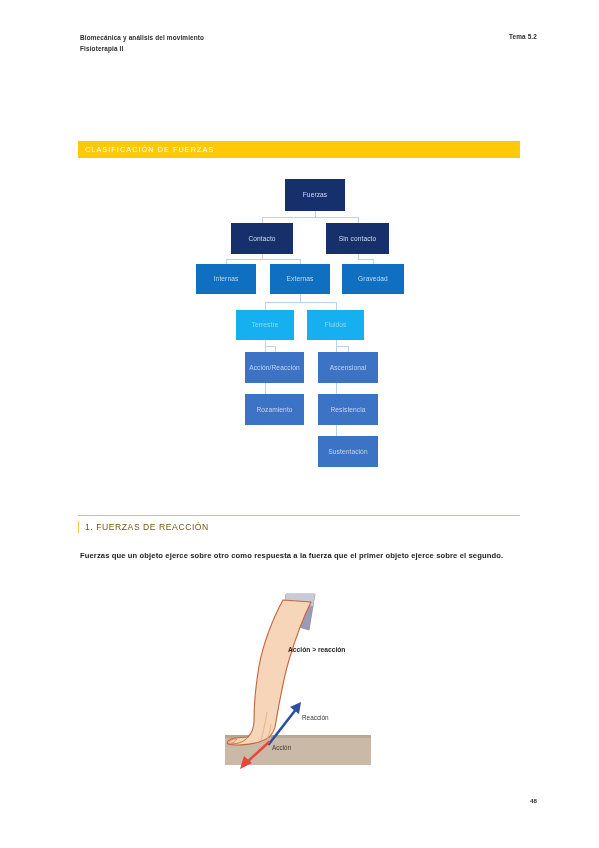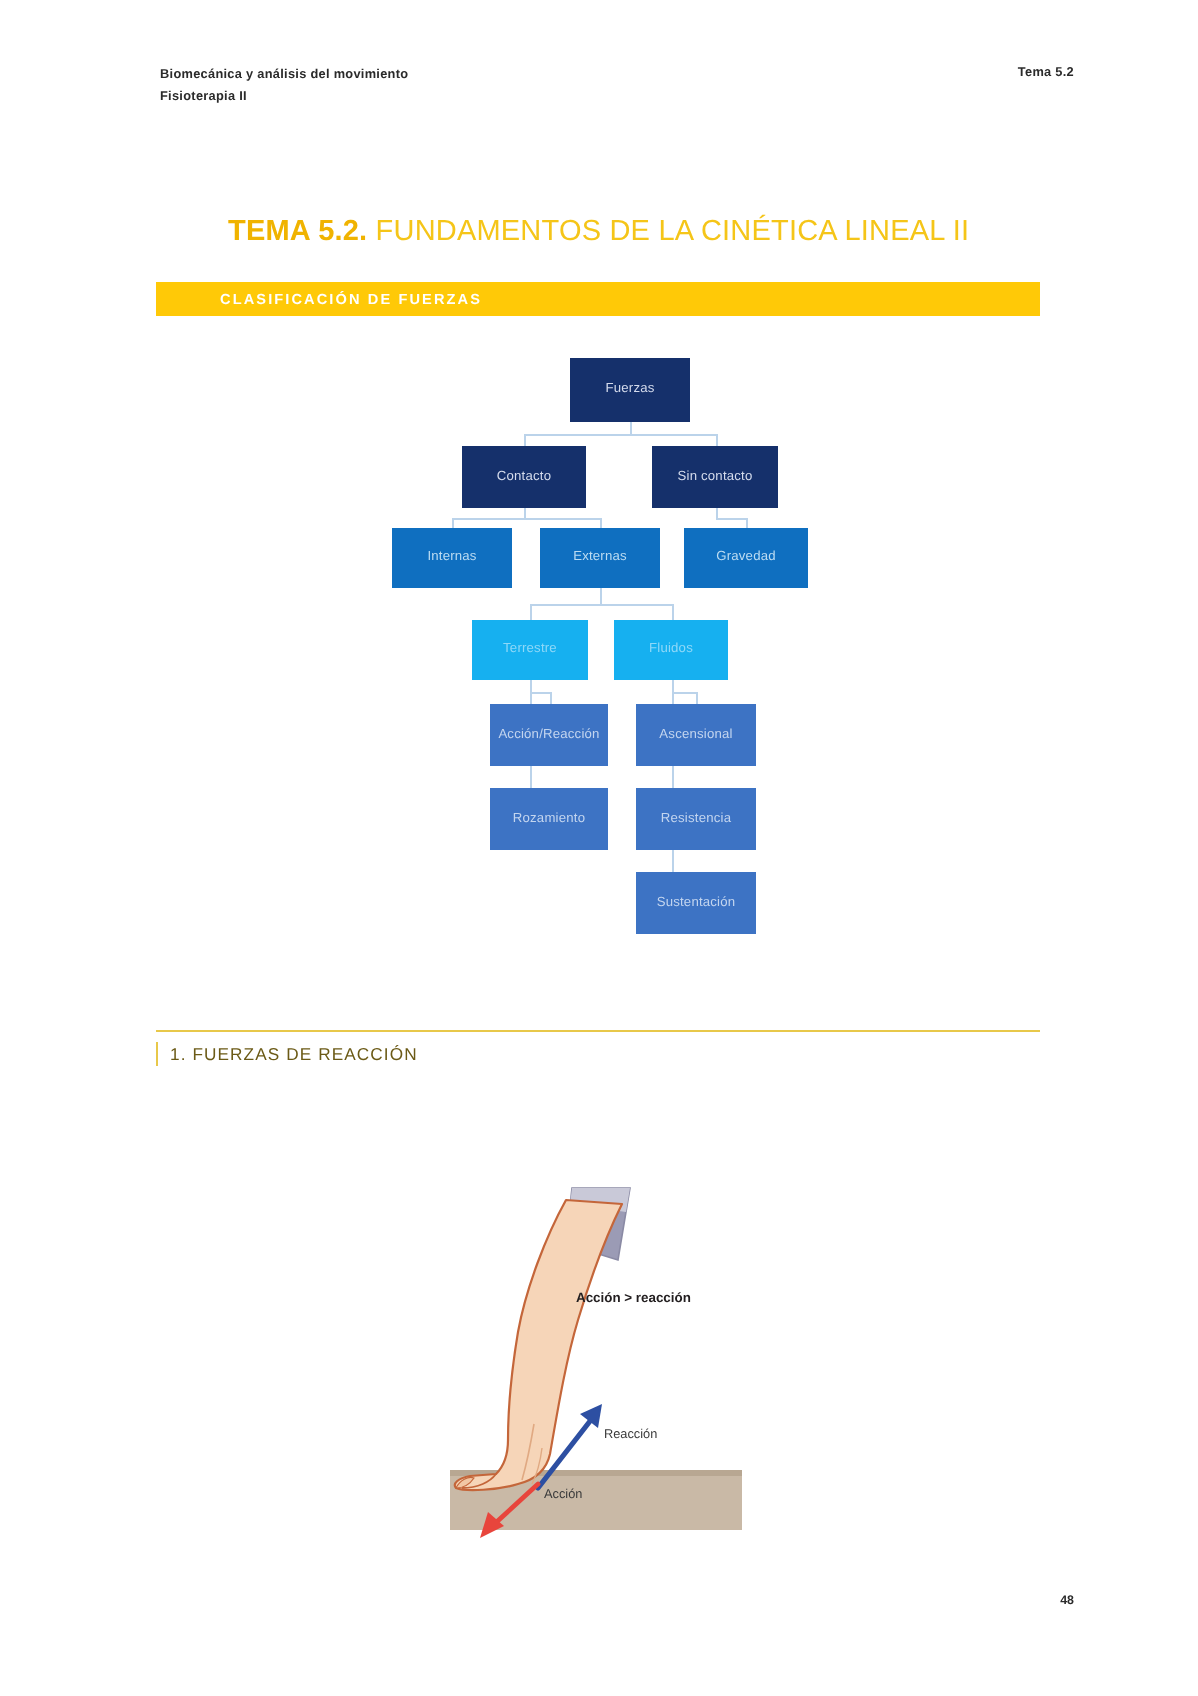--- a/index.html
+++ b/index.html
@@ -71,24 +71,23 @@
     left: 78px;
     width: 442px;
     height: 17px;
     background: #FFC907;
     display: flex;
     align-items: center;
   }
   .yellow-bar span {
     padding-left: 7px;
     font-size: 7.3px;
-    font-weight: bold;
+    font-weight: normal;
     color: #ffffff;
     letter-spacing: 1.05px;
-    margin-left: 25px;
   }
   #bar-clasificacion { top: 141px; }
   #bar-externas      { top: 484px; }
 
   
   .subsection {
     position: absolute;
     left: 78px;
     width: 442px;
     top: 515px;
@@ -196,23 +195,20 @@
 <div class="page">
 
   <div class="doc-header">
     <div class="doc-header-left">
       <div>Biomecánica y análisis del movimiento</div>
       <div>Fisioterapia II</div>
     </div>
     <div class="doc-header-right">Tema 5.2</div>
   </div>
 
-  <div class="title-row">
-    <span class="title-strong">TEMA 5.2.</span><span class="title-rest"> FUNDAMENTOS DE LA CINÉTICA LINEAL II</span>
-  </div>
 
   <div class="yellow-bar" id="bar-clasificacion">
     <span>CLASIFICACIÓN DE FUERZAS</span>
   </div>
 
   <div class="chart">
       <div class="conn" style="left: 315px; top: 211px; width: 1px; height: 6px;"></div>
       <div class="conn" style="left: 262px; top: 217px; width: 53px; height: 1px;"></div>
       <div class="conn" style="left: 262px; top: 217px; width: 1px; height: 6px;"></div>
       <div class="conn" style="left: 315px; top: 211px; width: 1px; height: 6px;"></div>
@@ -287,20 +283,21 @@
     </div>
 
 
   <div class="subsection">
     <div class="subsection-inner">
       <div class="subsection-rule"></div>
       <div class="subsection-text">1. FUERZAS DE REACCIÓN</div>
     </div>
   </div>
 
+  <div class="body-par">Fuerzas que un objeto ejerce sobre otro como respuesta a la fuerza que el primer objeto ejerce sobre el segundo.</div>
 
   <div class="illus">
     <svg width="178" height="180" viewBox="0 0 178 180">
 
       <rect x="2" y="143" width="146" height="30" fill="#C9B9A6"></rect>
       <rect x="2" y="143" width="146" height="3" fill="#B8A792"></rect>
 
       <path d="M63 2 L92 2 L86 38 L60 30 Z" fill="#9B9BB5" stroke="#8A8AA4" stroke-width="0.8"></path>
       <path d="M63 2 L92 2 L90 14 L62 10 Z" fill="#C9C9D8"></path>
 

